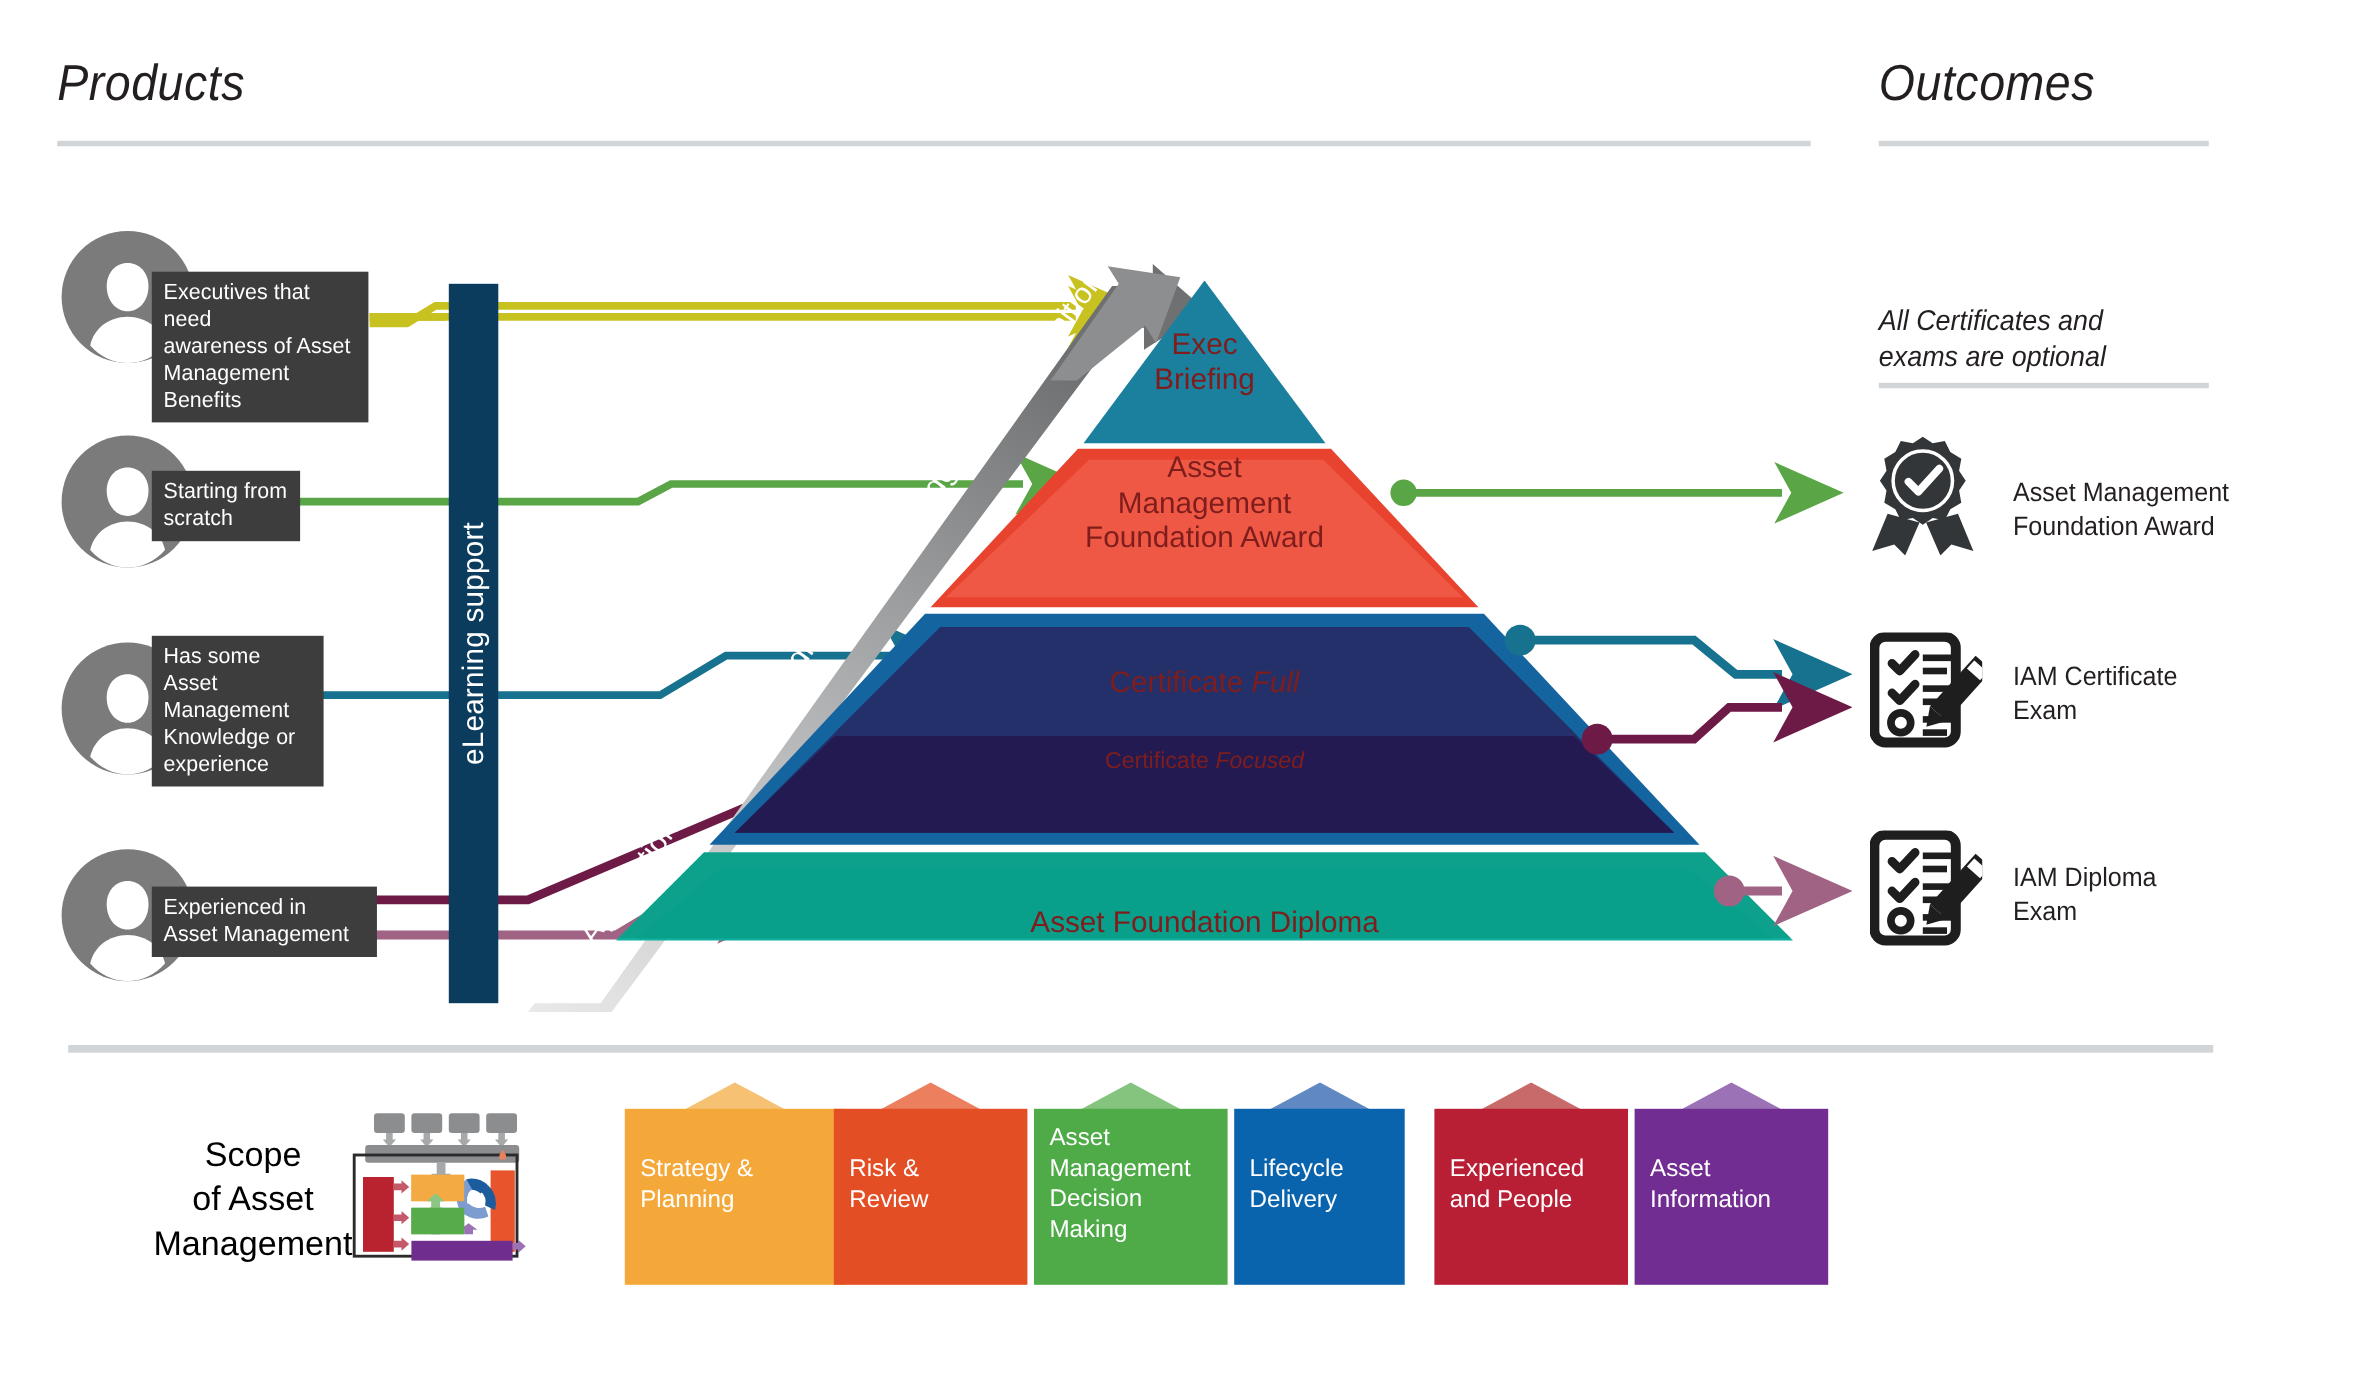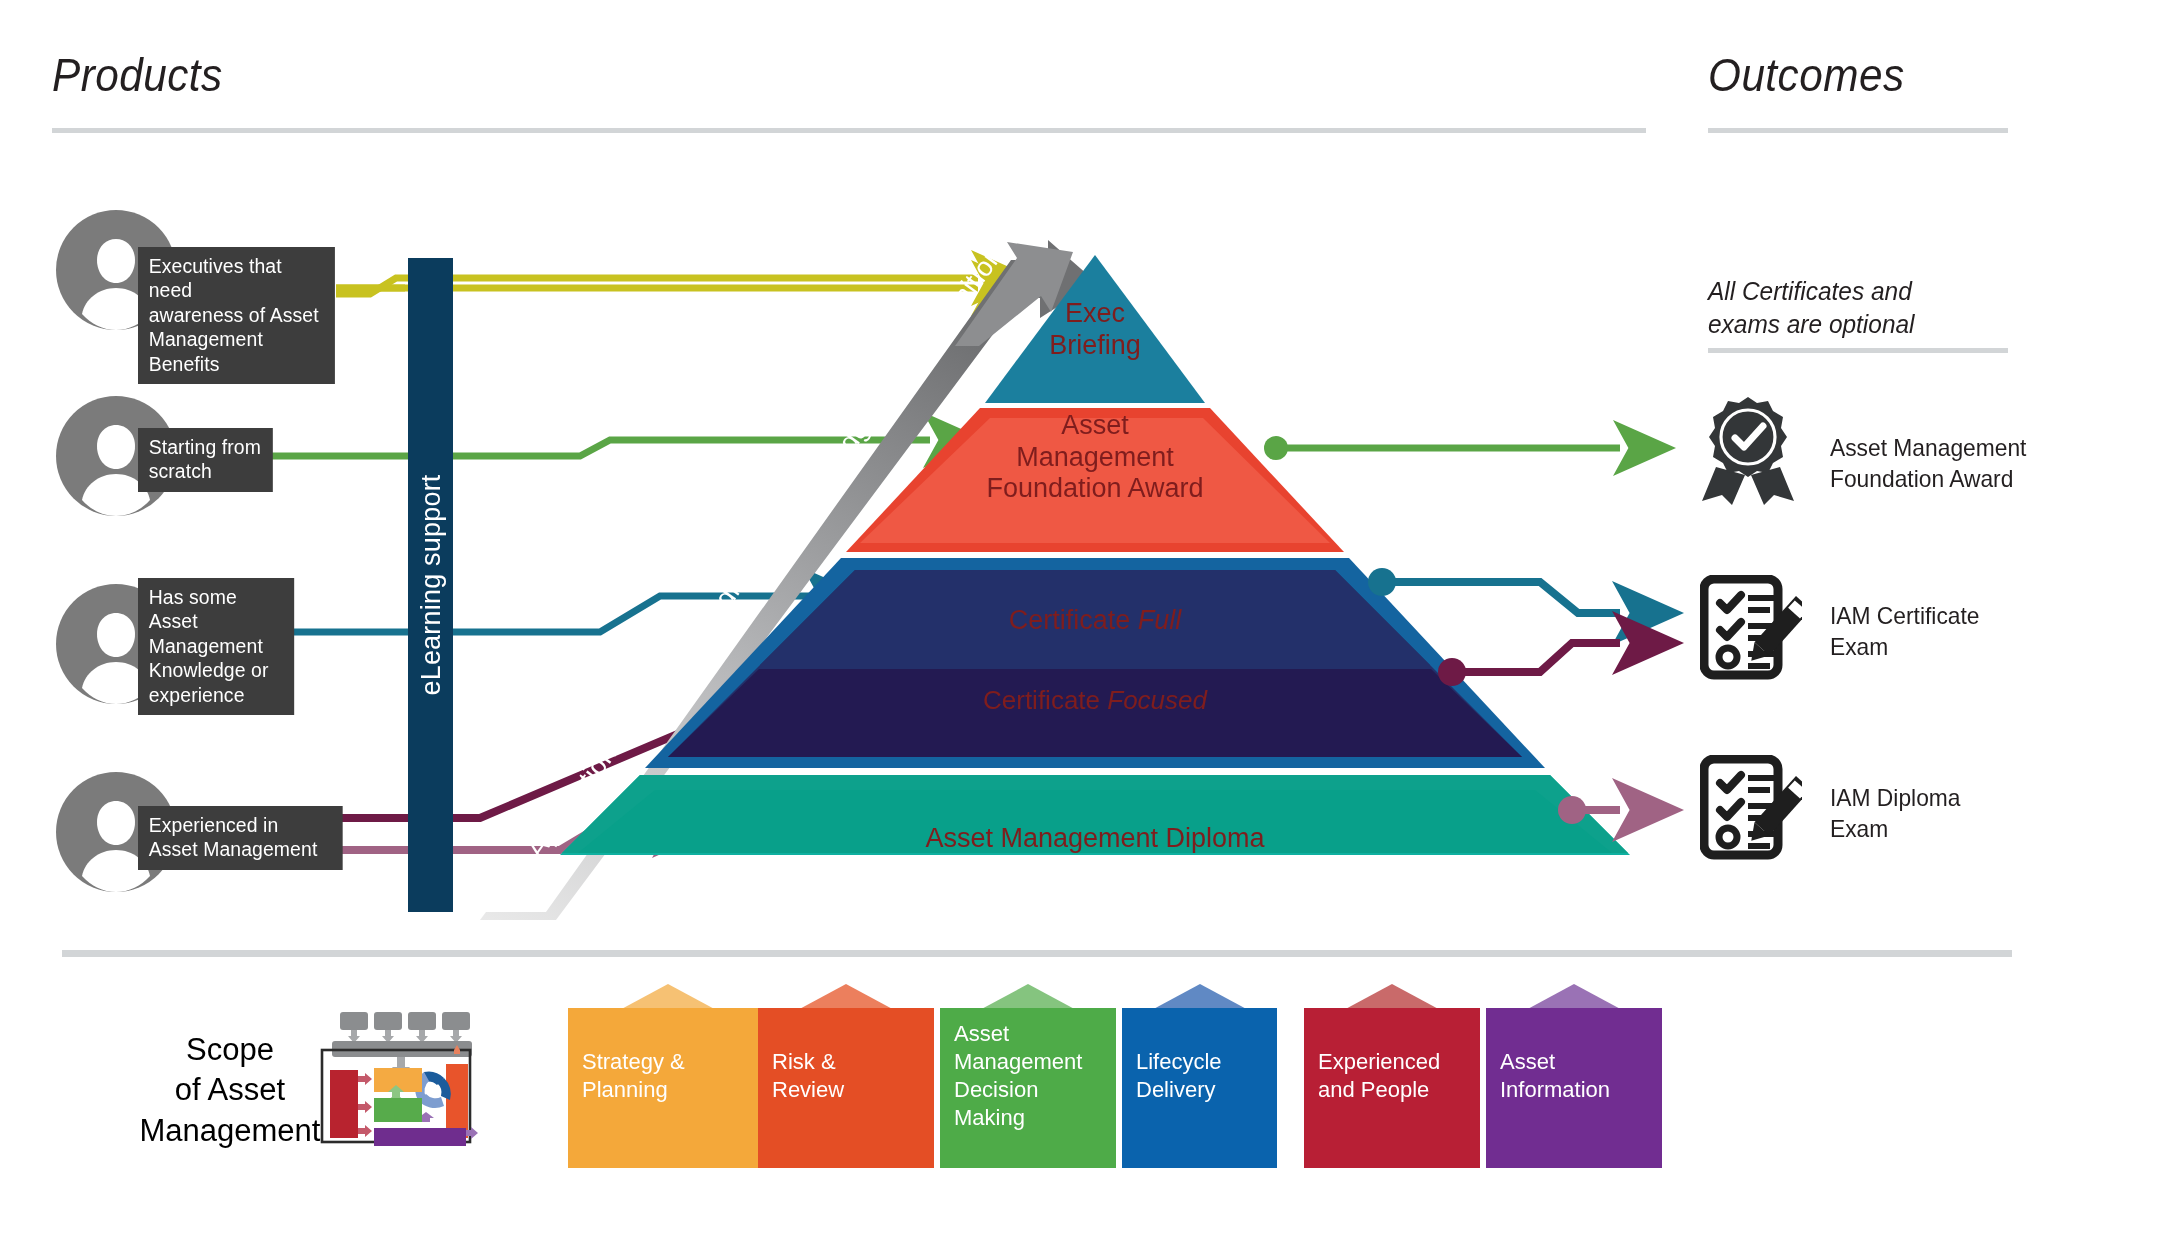--- a/index.html
+++ b/index.html
@@ -190,25 +190,25 @@
 Briefing</div>
 
 <div class="abs pyr-lbl" style="left:930px;top:410px;width:330px;font-size:27px;">Asset
 Management
 Foundation Award</div>
 
 <div class="abs pyr-lbl" style="left:895px;top:573px;width:400px;font-size:27px;">
   <span>Certificate </span><span style="font-style:italic">Full</span>
 </div>
 
-<div class="abs pyr-lbl" style="left:895px;top:655px;width:400px;font-size:26px;">
+<div class="abs pyr-lbl" style="left:895px;top:655px;width:400px;font-size:21px;">
   <span>Certificate </span><span style="font-style:italic">Focused</span>
 </div>
 
-<div class="abs pyr-lbl" style="left:845px;top:823px;width:500px;font-size:27px;">Asset Management Diploma</div>
+<div class="abs pyr-lbl" style="left:845px;top:823px;width:500px;font-size:27px;">Asset Foundation Diploma</div>
 
 <svg class="abs" style="left:0;top:0;" width="2164" height="1254" viewBox="0 0 2164 1254">
   <defs>
     <marker id="oh-green" markerWidth="9" markerHeight="8" refX="1" refY="4" orient="auto" markerUnits="strokeWidth">
       <path d="M0,0 L9,4 L0,8 L2.2,4 Z" fill="#5aa546"></path>
     </marker>
     <marker id="oh-teal" markerWidth="9" markerHeight="8" refX="1" refY="4" orient="auto" markerUnits="strokeWidth">
       <path d="M0,0 L9,4 L0,8 L2.2,4 Z" fill="#17728f"></path>
     </marker>
     <marker id="oh-plum" markerWidth="9" markerHeight="8" refX="1" refY="4" orient="auto" markerUnits="strokeWidth">

